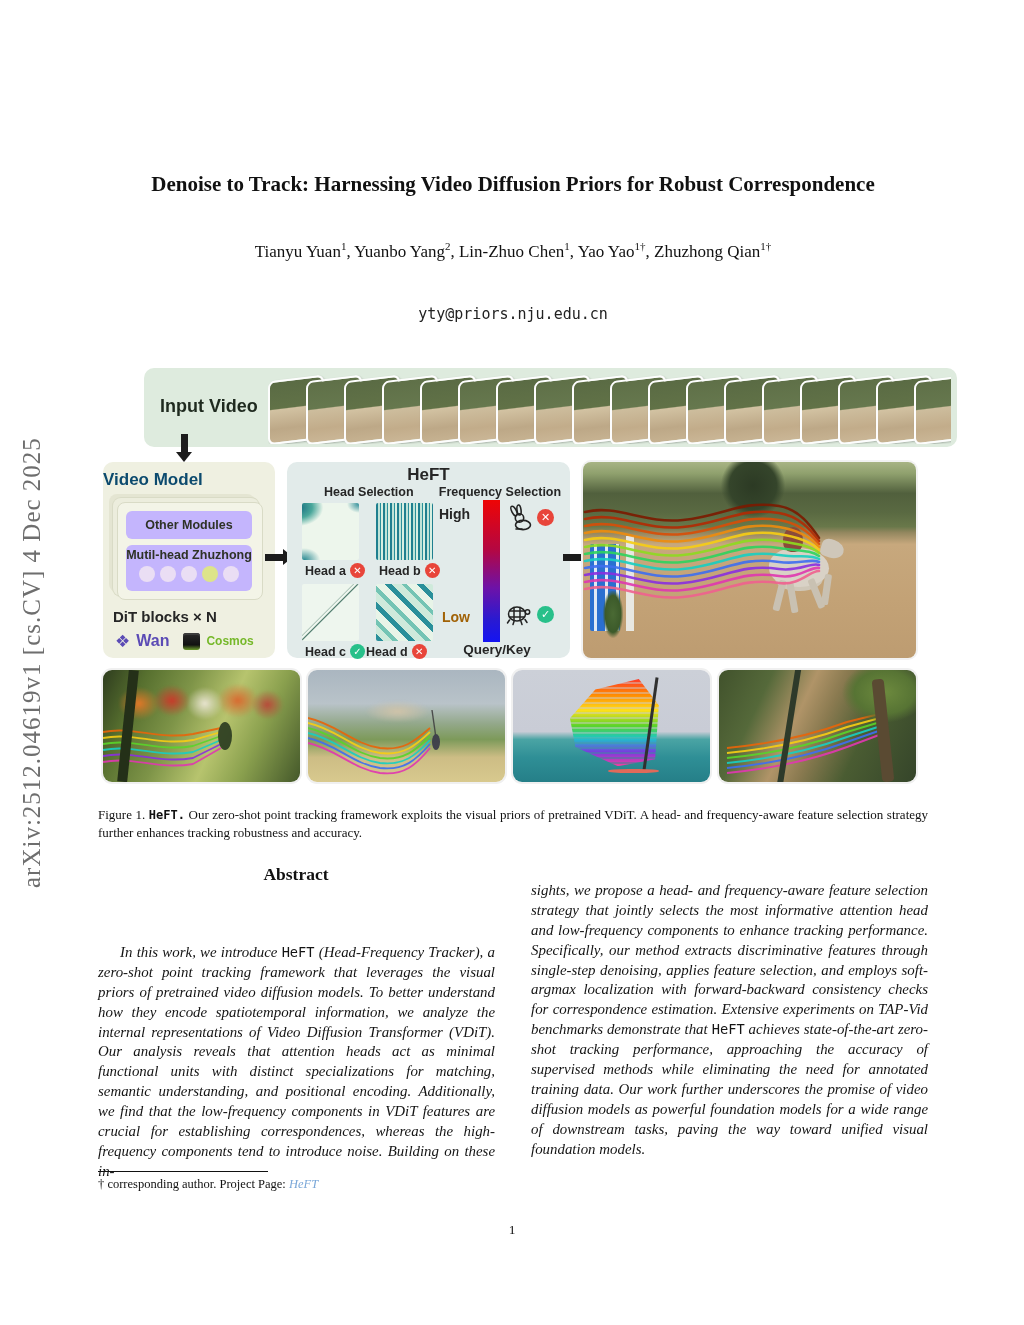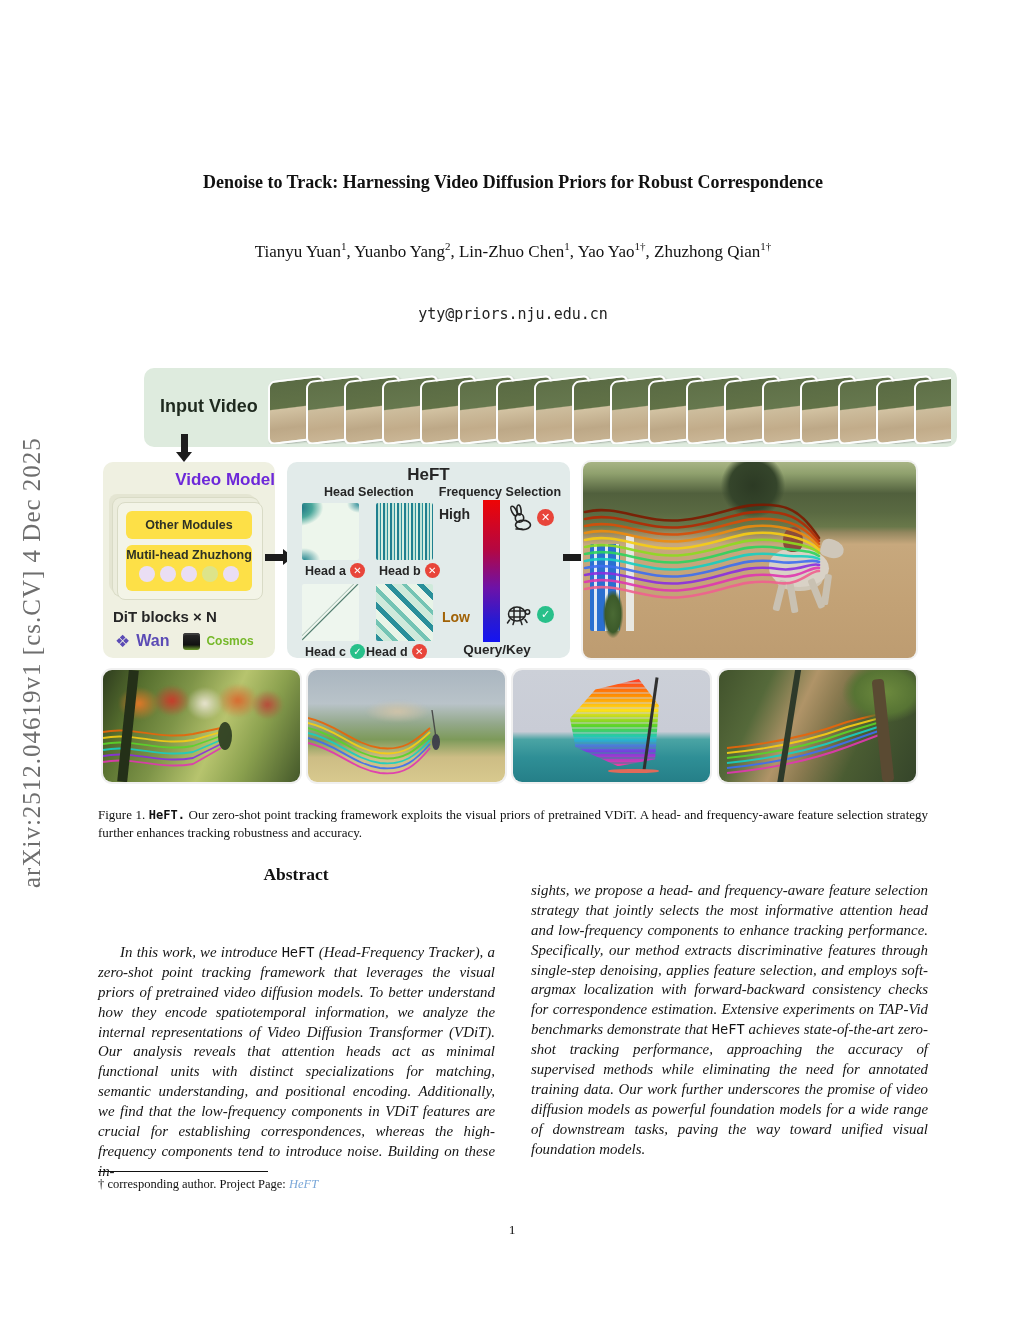--- a/index.html
+++ b/index.html
@@ -7,21 +7,21 @@
         font-family:"Liberation Serif",serif;color:#111;overflow:hidden;}
 
   
   .arxiv-side{position:absolute;left:18px;top:372px;height:582px;width:44px;
     writing-mode:vertical-rl;transform:rotate(180deg);
     font-family:"Liberation Serif",serif;font-size:25px;color:#6e6e6e;
     letter-spacing:1px;white-space:nowrap;text-align:center;}
 
   
   .title{position:absolute;left:98px;top:172px;width:830px;text-align:center;
-    font-size:18px;font-weight:bold;}
+    font-size:21px;font-weight:bold;}
   .authors{position:absolute;left:98px;top:240px;width:830px;text-align:center;font-size:17px;}
   .authors sup{font-size:11px;}
   .affils{position:absolute;left:98px;top:274px;width:830px;text-align:center;font-size:17px;}
   .affils sup{font-size:11px;}
   .email{position:absolute;left:98px;top:305px;width:830px;text-align:center;
     font-family:"DejaVu Sans Mono",monospace;font-size:15px;color:#222;}
 
   
   .fig{position:absolute;left:103px;top:368px;width:813px;height:415px;}
   .band{position:absolute;left:0;top:0;width:813px;height:79px;background:#deebde;border-radius:10px;margin-left:41px;}
@@ -36,26 +36,26 @@
   .arrow-down{position:absolute;left:78px;top:66px;width:7px;height:20px;background:#1c1c1c;}
   .arrow-down:after{content:"";position:absolute;left:-5px;top:18px;border:8px solid transparent;border-top:10px solid #1c1c1c;}
 
   .arrow-right{position:absolute;width:22px;height:7px;background:#1c1c1c;}
   .arrow-right:after{content:"";position:absolute;right:-14px;top:-5px;border:8px solid transparent;border-left:10px solid #1c1c1c;}
   .ar1{left:162px;top:186px;}
   .ar2{left:460px;top:186px;}
 
   
   .vm{position:absolute;left:0;top:94px;width:172px;height:196px;background:#eff0e1;border-radius:10px;}
-  .vm-title{text-align:right;margin-top:8px;font-family:"Liberation Sans",sans-serif;
-    font-weight:bold;font-size:17px;color:#6d28d9;}
+  .vm-title{text-align:left;margin-top:8px;font-family:"Liberation Sans",sans-serif;
+    font-weight:bold;font-size:17px;color:#0c4a6e;}
   .dit-card{position:absolute;left:14px;top:40px;width:144px;height:96px;background:#f3f4e7;
     border:1px solid #d9dbc6;border-radius:8px;
     box-shadow:-4px -4px 0 #eceddd,-4px -4px 0 1px #d9dbc6,-8px -8px 0 #e4e5d2;}
-  .gray-box{position:absolute;left:8px;width:126px;background:#fde047;border-radius:6px;
+  .gray-box{position:absolute;left:8px;width:126px;background:#c4b5fd;border-radius:6px;
     font-family:"Liberation Sans",sans-serif;font-weight:bold;color:#2e3226;text-align:center;}
   .gb1{top:8px;height:28px;font-size:12.5px;line-height:28px;}
   .gb2{top:42px;height:46px;font-size:12.5px;line-height:20px;}
   .dots{display:flex;justify-content:center;gap:5px;margin-top:1px;}
   .dot{width:16px;height:16px;border-radius:50%;background:#eadef4;}
   .dot.sel{background:#dde48a;}
   .dit-label{position:absolute;left:10px;top:146px;font-family:"Liberation Sans",sans-serif;
     font-weight:bold;font-size:15px;color:#262626;}
   .logos{position:absolute;left:12px;top:170px;display:flex;align-items:center;gap:6px;}
   .wan-icon{color:#5b4bb5;font-size:17px;line-height:1;font-family:"DejaVu Sans",sans-serif;}

